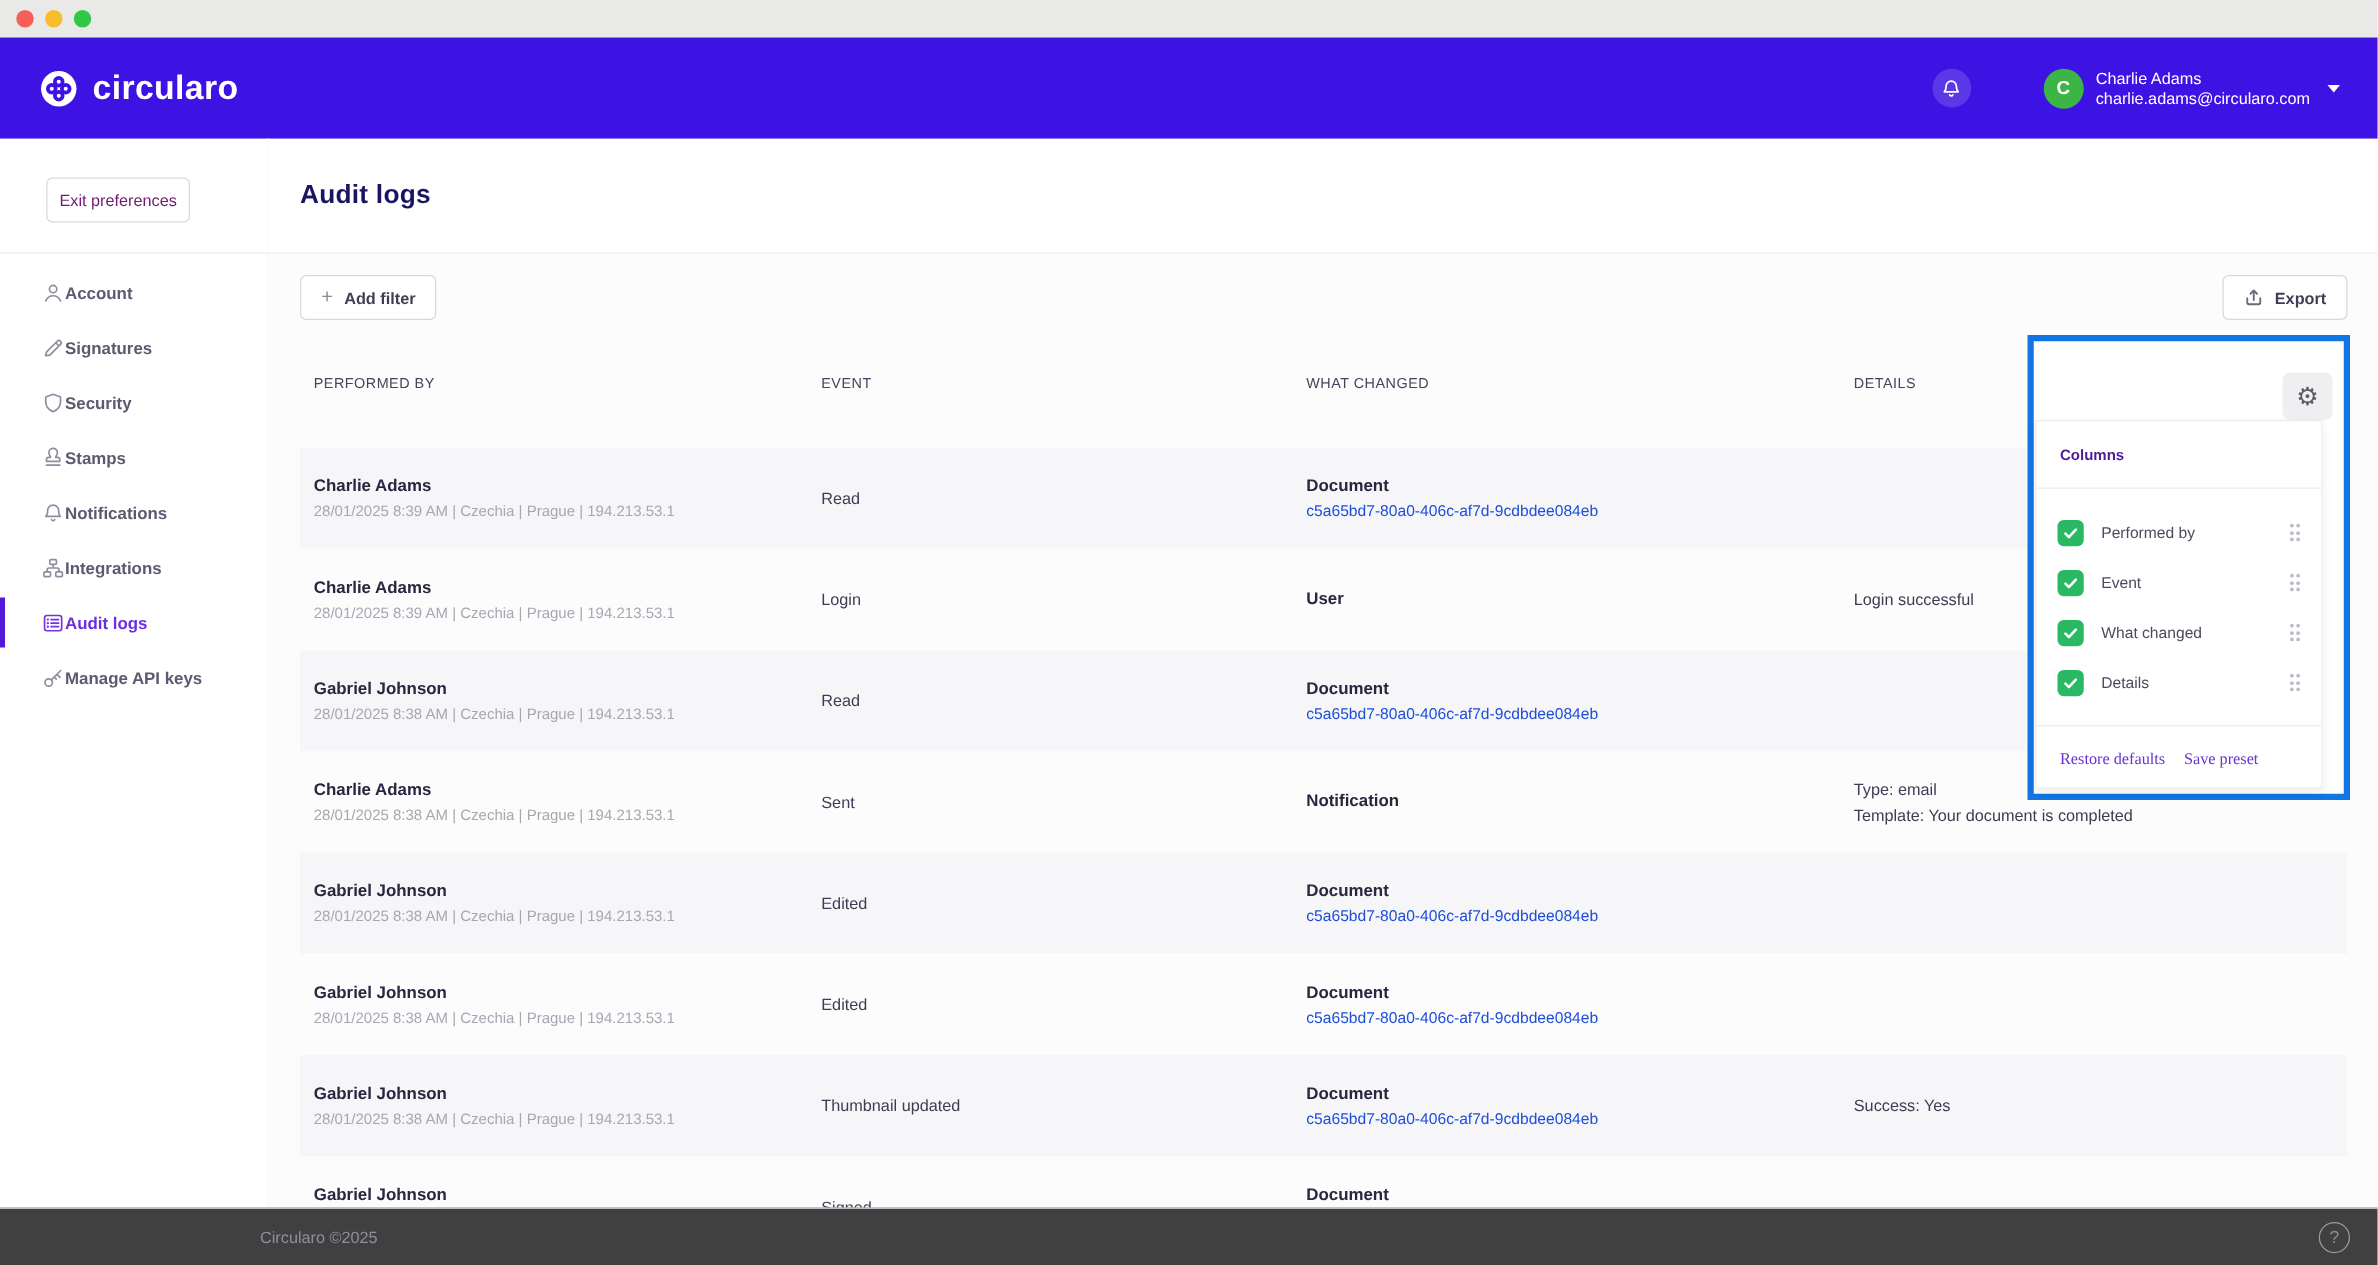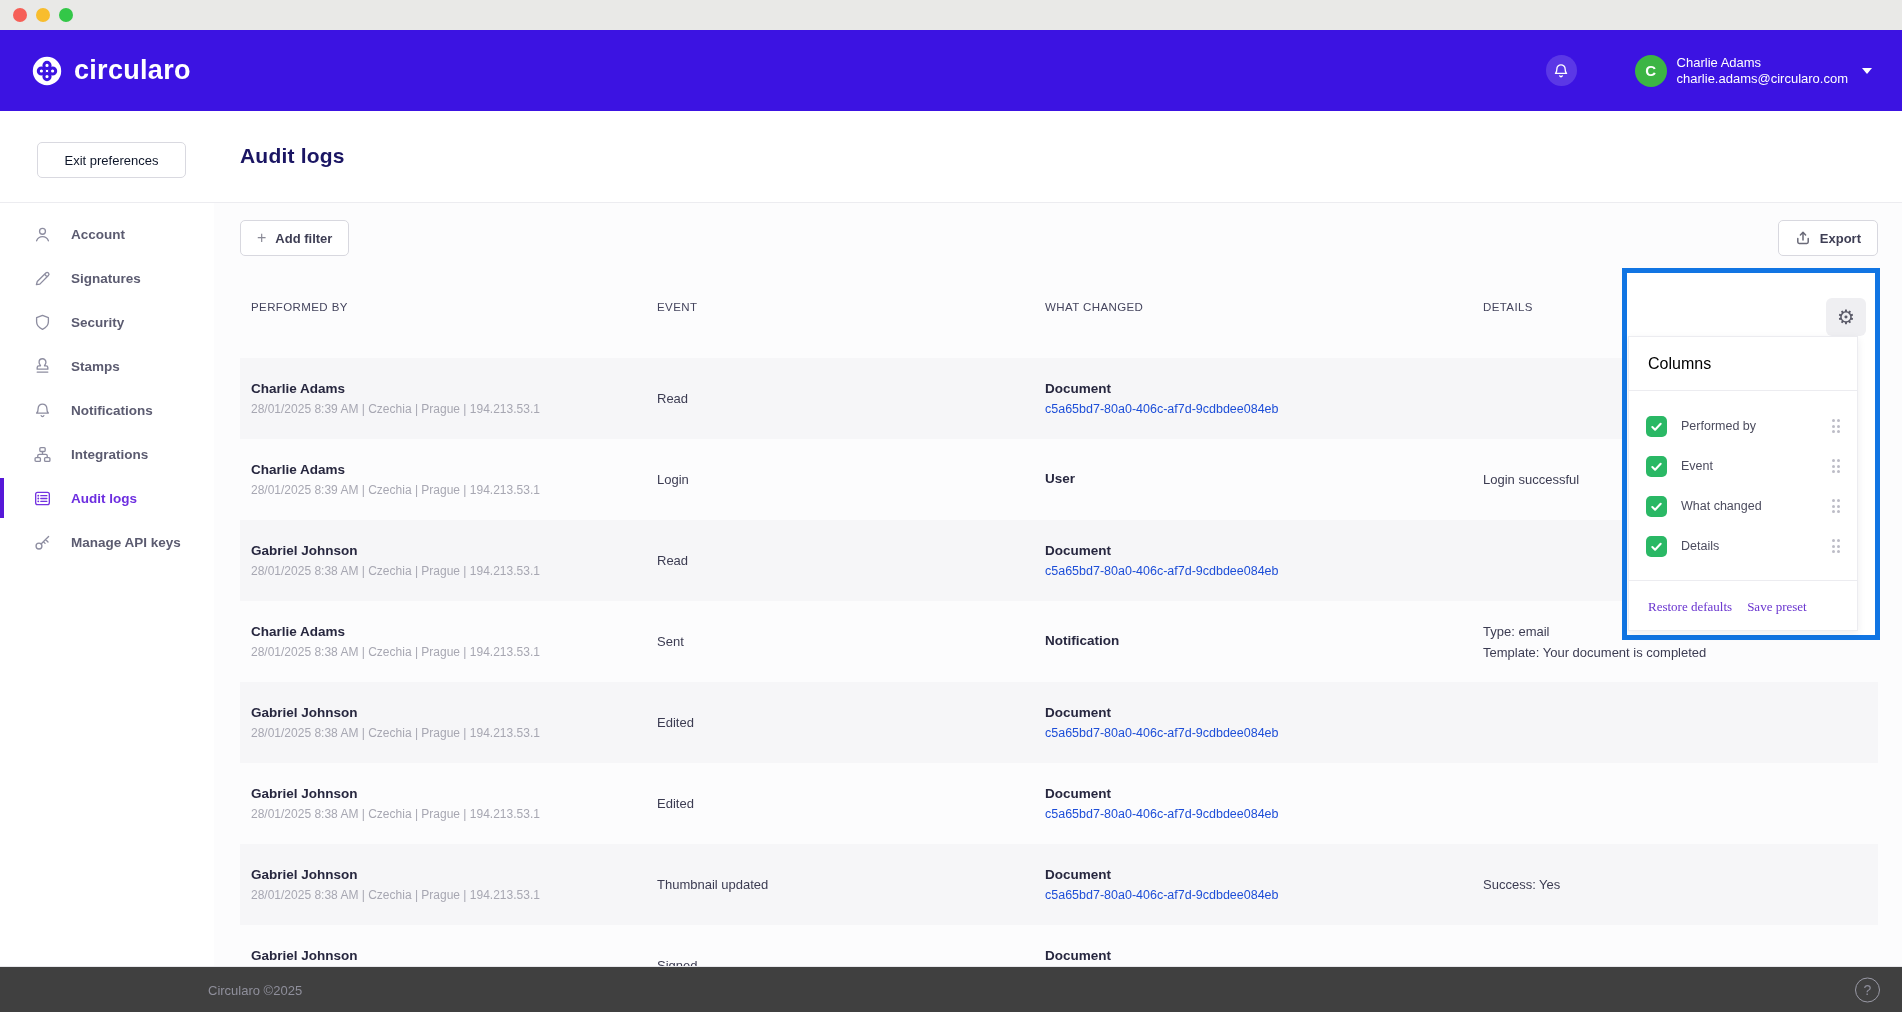--- a/index.html
+++ b/index.html
@@ -25,26 +25,26 @@
           font-weight:700;font-size:15px;display:flex;align-items:center;justify-content:center;}
   .user-block{margin-left:10px;color:#fff;line-height:16px;}
   .user-name{font-size:13px;}
   .user-email{font-size:13px;}
   .caret{width:0;height:0;border:5px solid transparent;border-top:6px solid #fff;
          margin-left:14px;margin-top:6px;}
 
   
   .sidebar{position:absolute;top:111px;left:0;width:214px;bottom:45px;background:#fff;
            border-right:1px solid #ececf0;}
-  .exit-btn{position:absolute;left:37px;top:31px;width:149px;height:36px;
+  .exit-btn{position:absolute;left:37px;top:31px;width:115px;height:36px;
             border:1px solid #d9d9e0;border-radius:5px;background:#fff;
-            font-family:inherit;font-size:13px;color:#0f172a;cursor:pointer;}
+            font-family:inherit;font-size:13px;color:#701a75;cursor:pointer;}
   .side-divider{position:absolute;top:91px;left:0;right:0;border-top:1px solid #ececf0;}
   .nav{position:absolute;top:91px;left:0;right:0;padding-top:10px;}
-  .nav-item{height:44px;display:flex;align-items:center;padding-left:33px;gap:19px;
+  .nav-item{height:44px;display:flex;align-items:center;padding-left:33px;gap:0;
             font-size:13.5px;color:#5b5b70;font-weight:700;cursor:pointer;position:relative;}
   .nav-icon{color:#8d8da0;display:flex;}
   .nav-item.active{color:#6d2ee0;}
   .nav-item.active .nav-icon{color:#7433e0;}
   .nav-item.active::before{content:"";position:absolute;left:0;top:2px;bottom:2px;width:4px;
             background:#5618d8;}
 
   
   .page-head{position:absolute;left:214px;right:0;top:111px;height:91px;background:#fff;
              border-bottom:1px solid #ececf0;}
@@ -92,21 +92,21 @@
 
   
   .annotation-box{position:absolute;left:1622px;top:268px;width:258px;height:372px;
                   border:5px solid #1175e3;background:#fff;z-index:10;box-sizing:border-box;}
   .gear-btn{position:absolute;top:25px;right:9px;width:40px;height:38px;background:#efeff2;
             border-radius:6px;display:flex;align-items:center;justify-content:center;
             font-size:20px;color:#5a5a68;cursor:pointer;border:none;}
   .col-panel{position:absolute;top:63px;left:1px;width:230px;height:295px;background:#fff;
              border:1px solid #ececf0;box-shadow:0 3px 8px rgba(40,40,60,.08);
              box-sizing:border-box;}
-  .col-title{padding:17px 0 0 19px;font-size:16px;font-weight:400;color:#000000;line-height:20px;}
+  .col-title{padding:17px 0 0 19px;font-size:12px;font-weight:700;color:#4c1d95;line-height:20px;}
   .col-div{border-top:1px solid #ececf0;margin-top:16px;}
   .col-items{padding-top:15px;}
   .col-item{height:40px;display:flex;align-items:center;padding:0 17px;}
   .checkbox{width:21px;height:21px;border-radius:5px;background:#2ab865;flex:none;
             display:flex;align-items:center;justify-content:center;cursor:pointer;}
   .col-item-label{margin-left:14px;font-size:12.5px;color:#4c4c5e;}
   .drag-handle{margin-left:auto;display:grid;grid-template-columns:repeat(2,3px);
                grid-auto-rows:3px;gap:2.5px;cursor:grab;}
   .drag-handle i{width:3px;height:3px;border-radius:50%;background:#bcbcc6;}
   .col-div2{border-top:1px solid #ececf0;margin-top:14px;}

